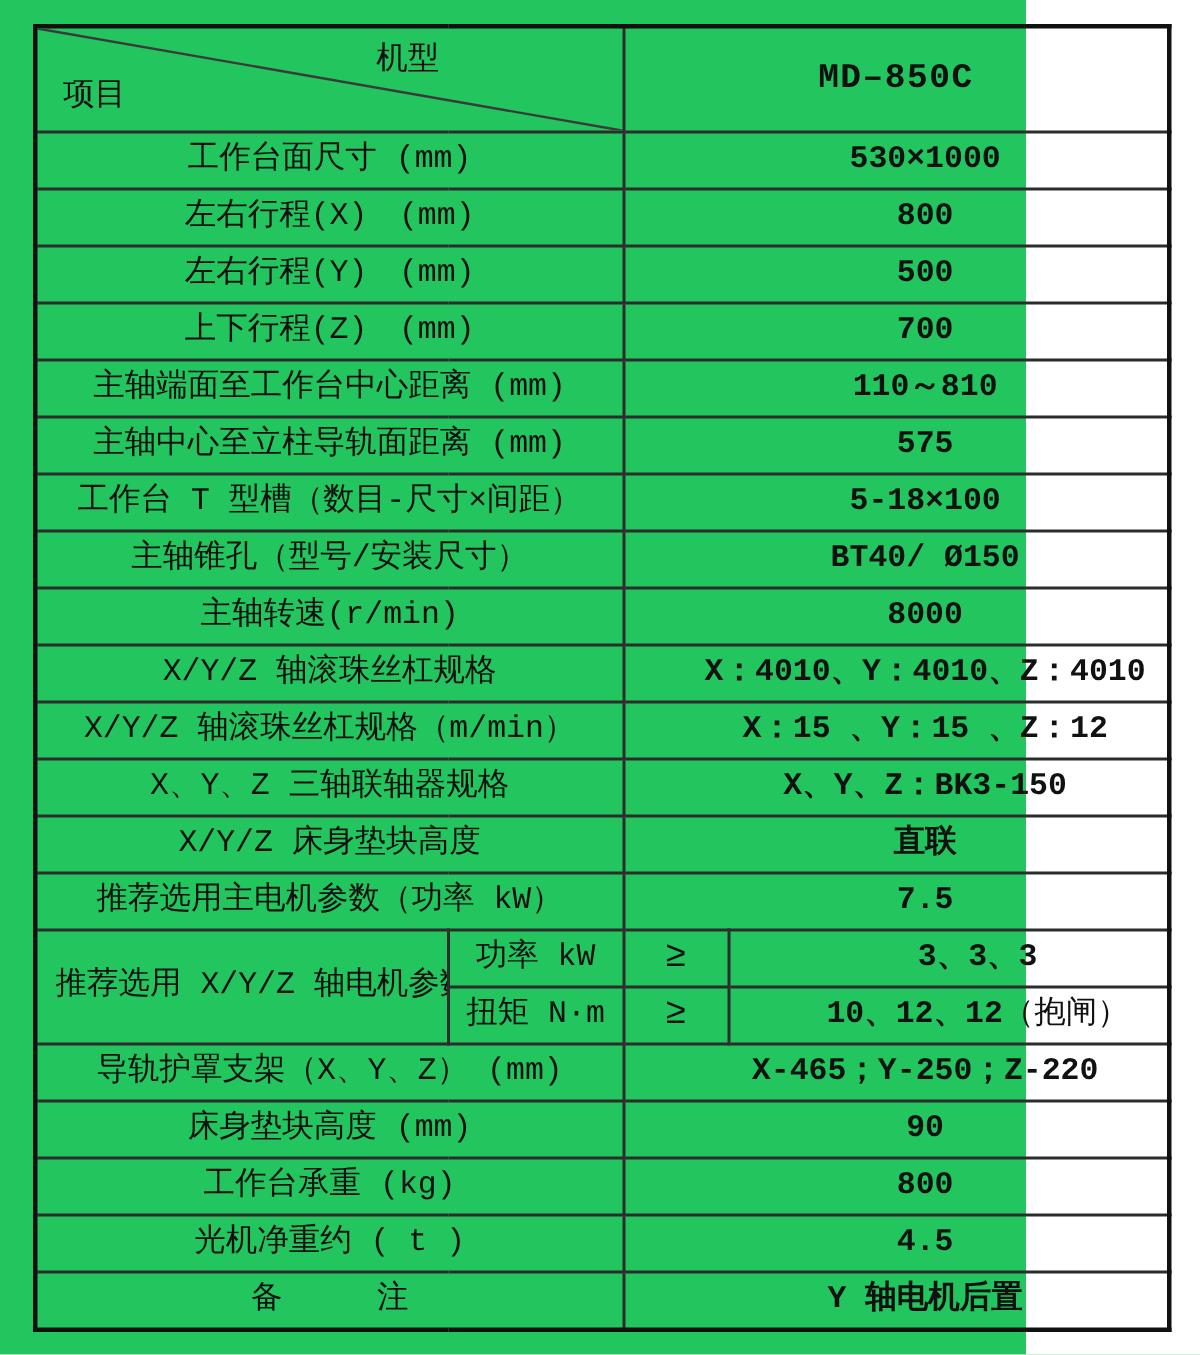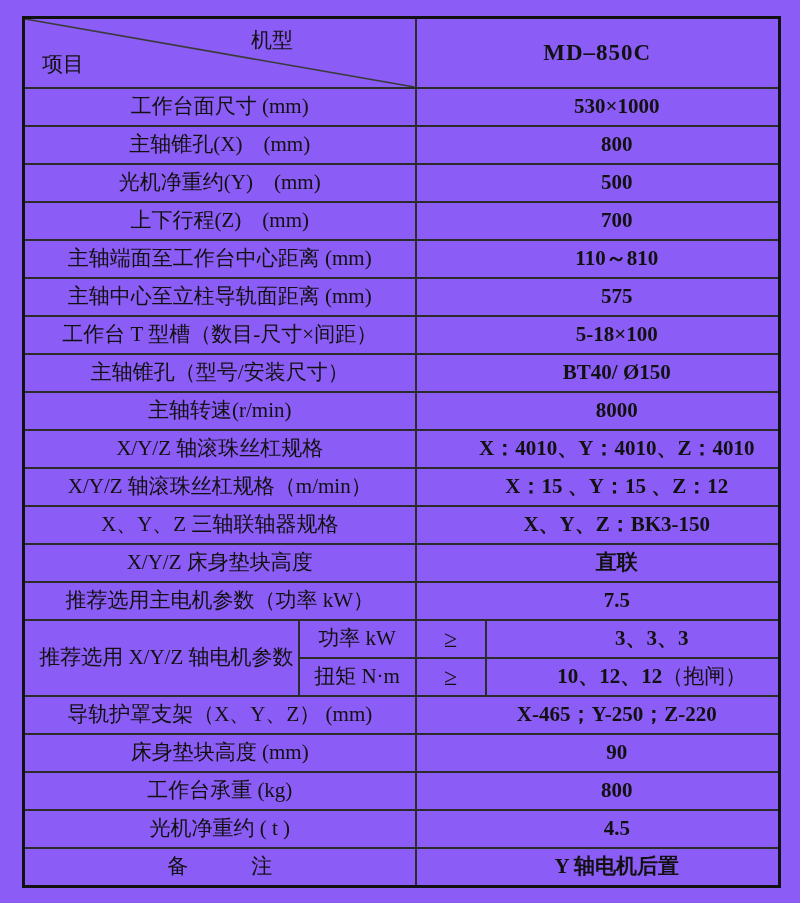--- a/index.html
+++ b/index.html
@@ -1,18 +1,18 @@
 <!DOCTYPE html>
 <html><head>
 <meta charset="utf-8">
 <style>
   html,body { margin:0; padding:0; background:#ffffff; }
   .page {
-    position:relative; width:800px; height:903px; background:#8b5cf6;
-    font-family:Liberation Serif, serif; color:#111;
+    position:relative; width:684px; height:903px; background:#22c55e;
+    font-family:Liberation Mono, monospace; color:#111;
   }
   table.spec-table {
     position:absolute; left:22px; top:16px; width:756px;
     border-collapse:collapse; table-layout:fixed;
     border:3px solid #111;
   }
   td {
     border:2px solid #2c2c2c;
     height:36px; padding:0 4px;
     text-align:center; vertical-align:middle;
@@ -52,25 +52,25 @@
           <span class="corner-bottom">项目</span>
         </td>
         <td colspan="2" class="model-cell">MD–850C</td>
       </tr>
 
       <tr>
           <td colspan="2">工作台面尺寸 (mm)</td>
           <td colspan="2" class="value">530×1000</td>
         </tr>
       <tr>
-          <td colspan="2">主轴锥孔(X)　(mm)</td>
+          <td colspan="2">左右行程(X)　(mm)</td>
           <td colspan="2" class="value">800</td>
         </tr>
       <tr>
-          <td colspan="2">光机净重约(Y)　(mm)</td>
+          <td colspan="2">左右行程(Y)　(mm)</td>
           <td colspan="2" class="value">500</td>
         </tr>
       <tr>
           <td colspan="2">上下行程(Z)　(mm)</td>
           <td colspan="2" class="value">700</td>
         </tr>
       <tr>
           <td colspan="2">主轴端面至工作台中心距离 (mm)</td>
           <td colspan="2" class="value">110～810</td>
         </tr>

